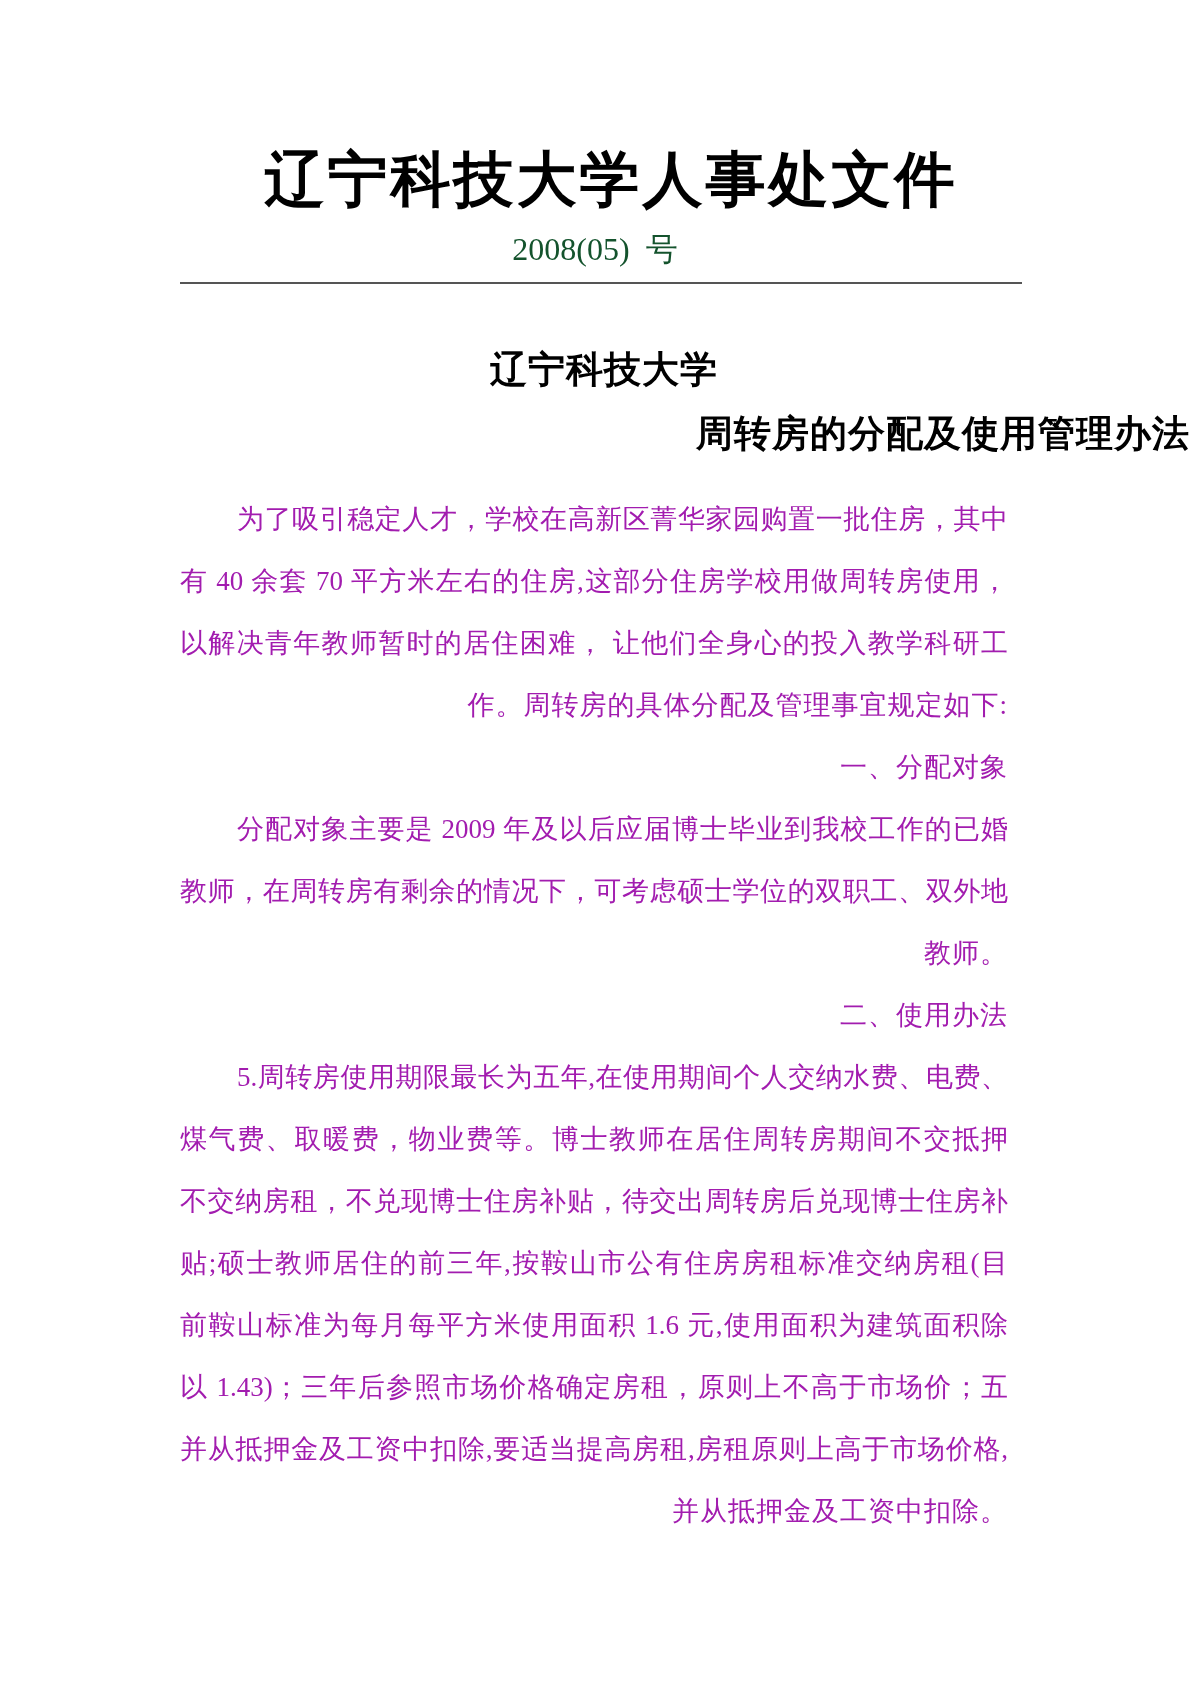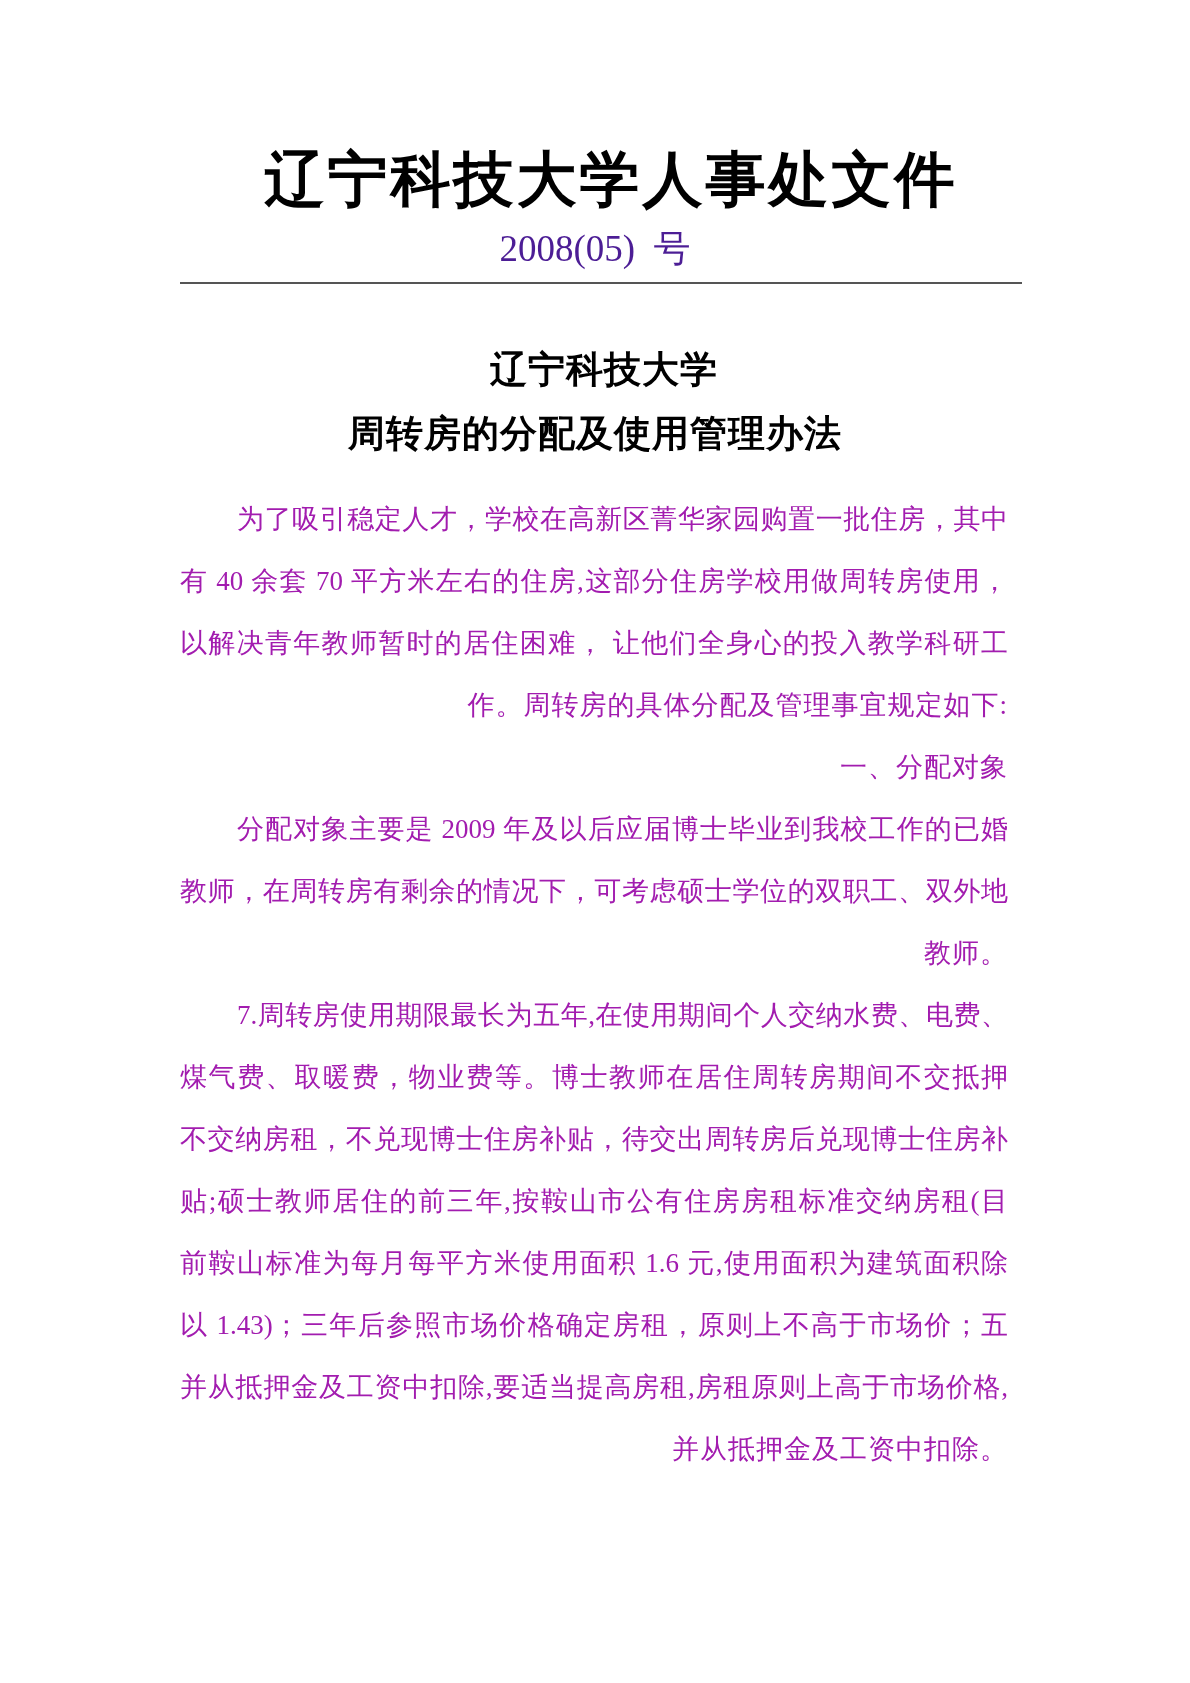--- a/index.html
+++ b/index.html
@@ -30,24 +30,24 @@
     letter-spacing: 3px;
     color: #000000;
   }
   .doc-number {
     position: absolute;
     top: 230px;
     left: 0;
     width: 100%;
     text-align: center;
     font-family: "Liberation Serif", "DejaVu Serif", serif;
-    font-size: 37px;
+    font-size: 32px;
     line-height: 38px;
     white-space: pre;
-    color: #4c1d95;
+    color: #14532d;
   }
   .header-divider {
     position: absolute;
     top: 282px;
     left: 180px;
     width: 842px;
     height: 0;
     border-top: 2px solid #555555;
   }
   
@@ -57,21 +57,21 @@
     width: 100%;
     text-align: center;
     font-family: "Liberation Sans", "DejaVu Sans", sans-serif;
     font-weight: 700;
     font-size: 37px;
     line-height: 44px;
     letter-spacing: 1px;
     color: #000000;
   }
   .doc-title-line1 { top: 348px; padding-left: 9px; }
-  .doc-title-line2 { top: 412px; }
+  .doc-title-line2 { top: 412px; text-align: right; }
   
   .doc-body {
     position: absolute;
     top: 488px;
     left: 180px;
     width: 828px;
     font-family: "Liberation Serif", "DejaVu Serif", serif;
     font-size: 27px;
     color: #a21caf;
   }
@@ -111,22 +111,23 @@
     <div class="line jfull">有 40 余套 70 平方米左右的住房,这部分住房学校用做周转房使用，</div>
     <div class="line jfull">以解决青年教师暂时的居住困难， 让他们全身心的投入教学科研工</div>
     <div class="line jend">作。周转房的具体分配及管理事宜规定如下:</div>
 
     <div class="line jend indent">一、分配对象</div>
 
     <div class="line jfull indent">分配对象主要是 2009 年及以后应届博士毕业到我校工作的已婚</div>
     <div class="line jfull">教师，在周转房有剩余的情况下，可考虑硕士学位的双职工、双外地</div>
     <div class="line jend">教师。</div>
 
+    <div class="line jend indent">二、使用办法</div>
 
-    <div class="line jfull indent">7.周转房使用期限最长为五年,在使用期间个人交纳水费、电费、</div>
+    <div class="line jfull indent">5.周转房使用期限最长为五年,在使用期间个人交纳水费、电费、</div>
     <div class="line jfull">煤气费、取暖费，物业费等。博士教师在居住周转房期间不交抵押金，</div>
     <div class="line jfull">不交纳房租，不兑现博士住房补贴，待交出周转房后兑现博士住房补</div>
     <div class="line jfull">贴;硕士教师居住的前三年,按鞍山市公有住房房租标准交纳房租(目</div>
     <div class="line jfull">前鞍山标准为每月每平方米使用面积 1.6 元,使用面积为建筑面积除</div>
     <div class="line jfull">以 1.43)；三年后参照市场价格确定房租，原则上不高于市场价；五</div>
     <div class="line jfull">并从抵押金及工资中扣除,要适当提高房租,房租原则上高于市场价格,</div>
     <div class="line jend">并从抵押金及工资中扣除。</div>
 
   </div>
 </div>

